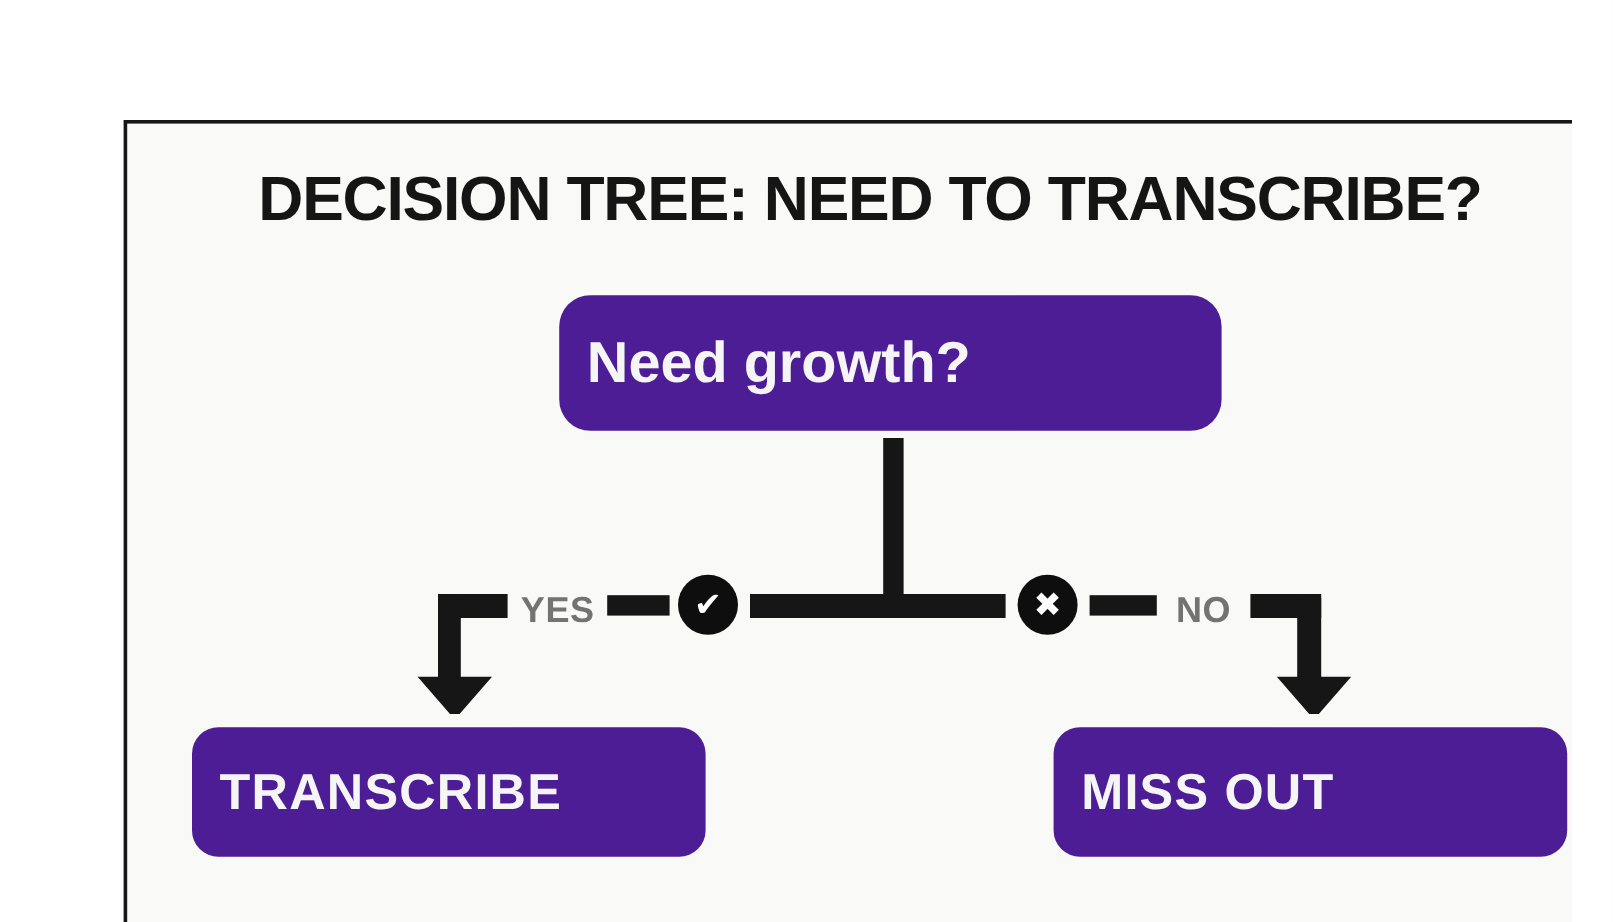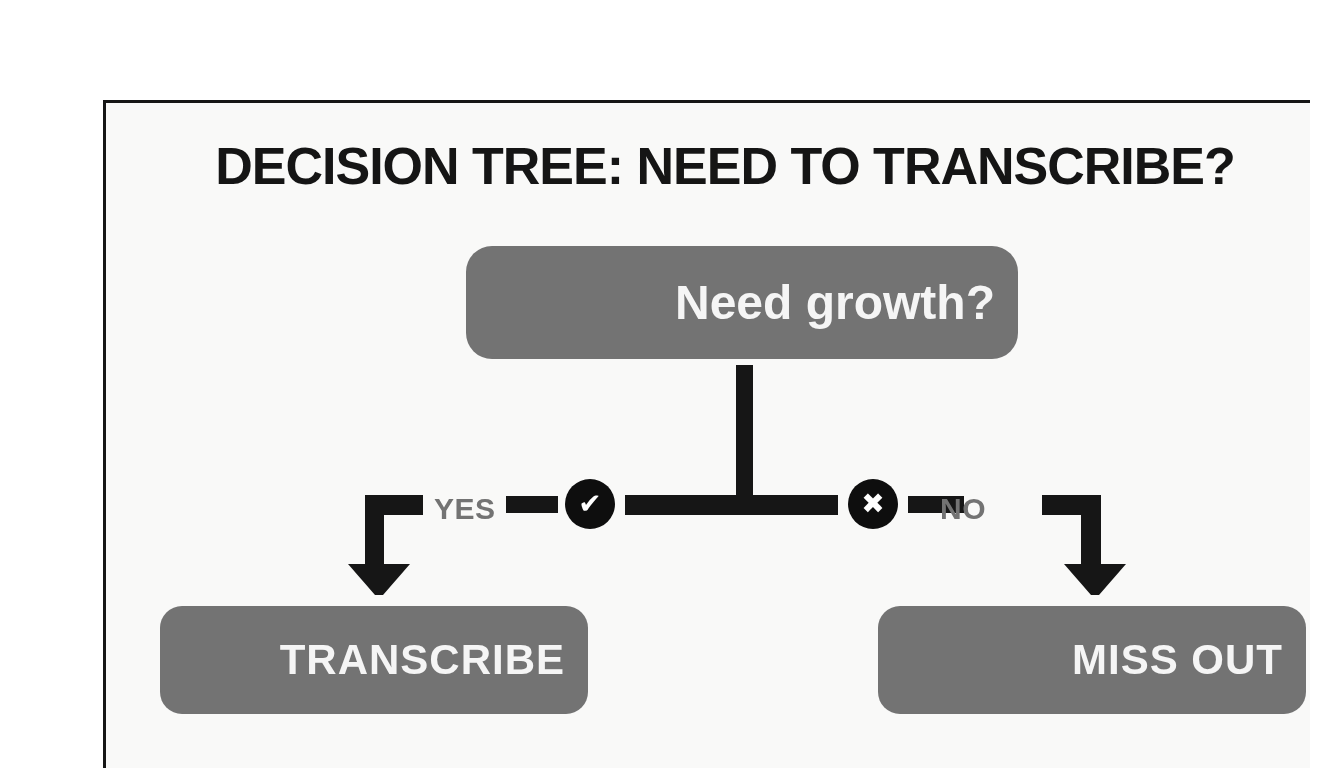--- a/index.html
+++ b/index.html
@@ -29,25 +29,25 @@
     text-align: center;
     font-size: 52px;
     font-weight: bold;
     letter-spacing: -1px;
     color: #151515;
     white-space: nowrap;
   }
 
   .node {
     position: absolute;
-    background: #737373;
+    background: #4c1d95;
     color: #f5f5f5;
     display: flex;
     align-items: center;
-    justify-content: flex-end;
+    justify-content: flex-start;
     font-weight: bold;
     white-space: nowrap;
   }
   .node.root {
     left: 398px; top: 178px;
     width: 552px; height: 113px;
     border-radius: 26px;
     font-size: 48px;
   }
   .node.leaf {
@@ -87,21 +87,21 @@
   .branch-label {
     position: absolute;
     top: 419px;
     font-size: 30px;
     font-weight: bold;
     letter-spacing: 0.5px;
     color: #737373;
     line-height: 36px;
   }
   .branch-label.yes { left: 362px; }
-  .branch-label.no  { left: 868px; }
+  .branch-label.no  { left: 908px; }
 
   .icon-circle {
     position: absolute;
     top: 411px;
     width: 50px; height: 50px;
     border-radius: 50%;
     background: #0e0e0e;
     color: #ffffff;
     display: flex;
     align-items: center;

